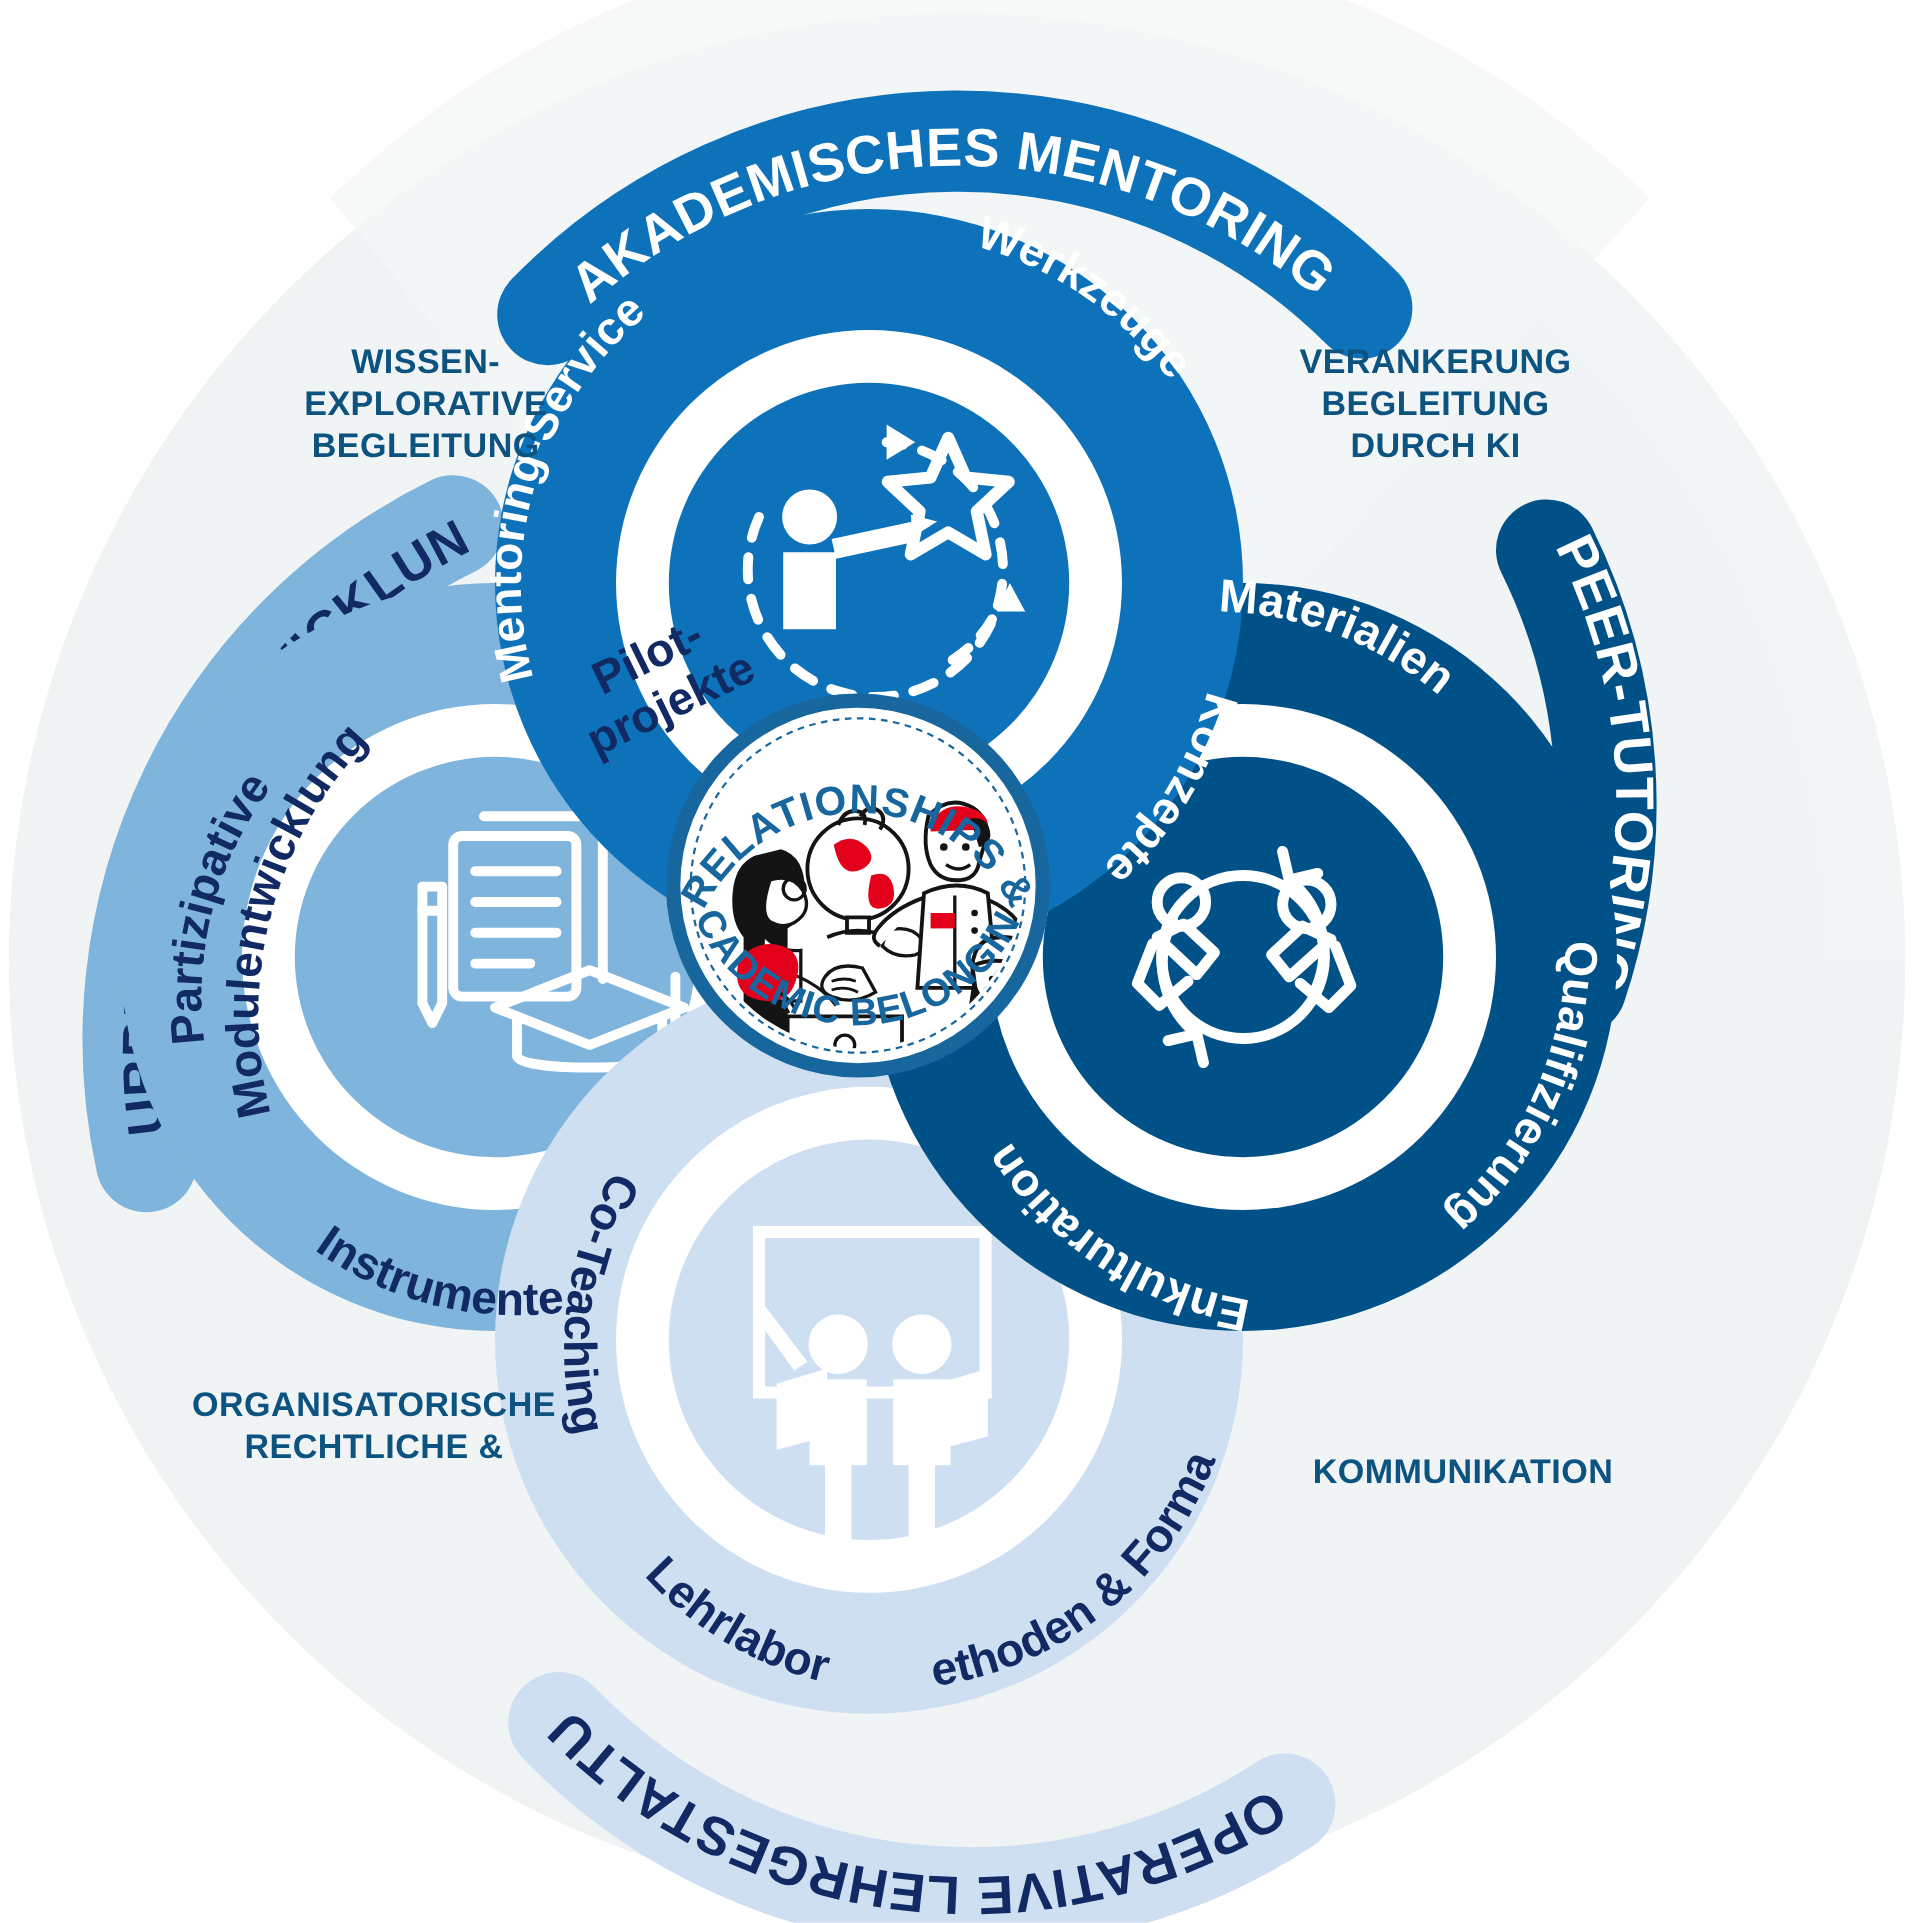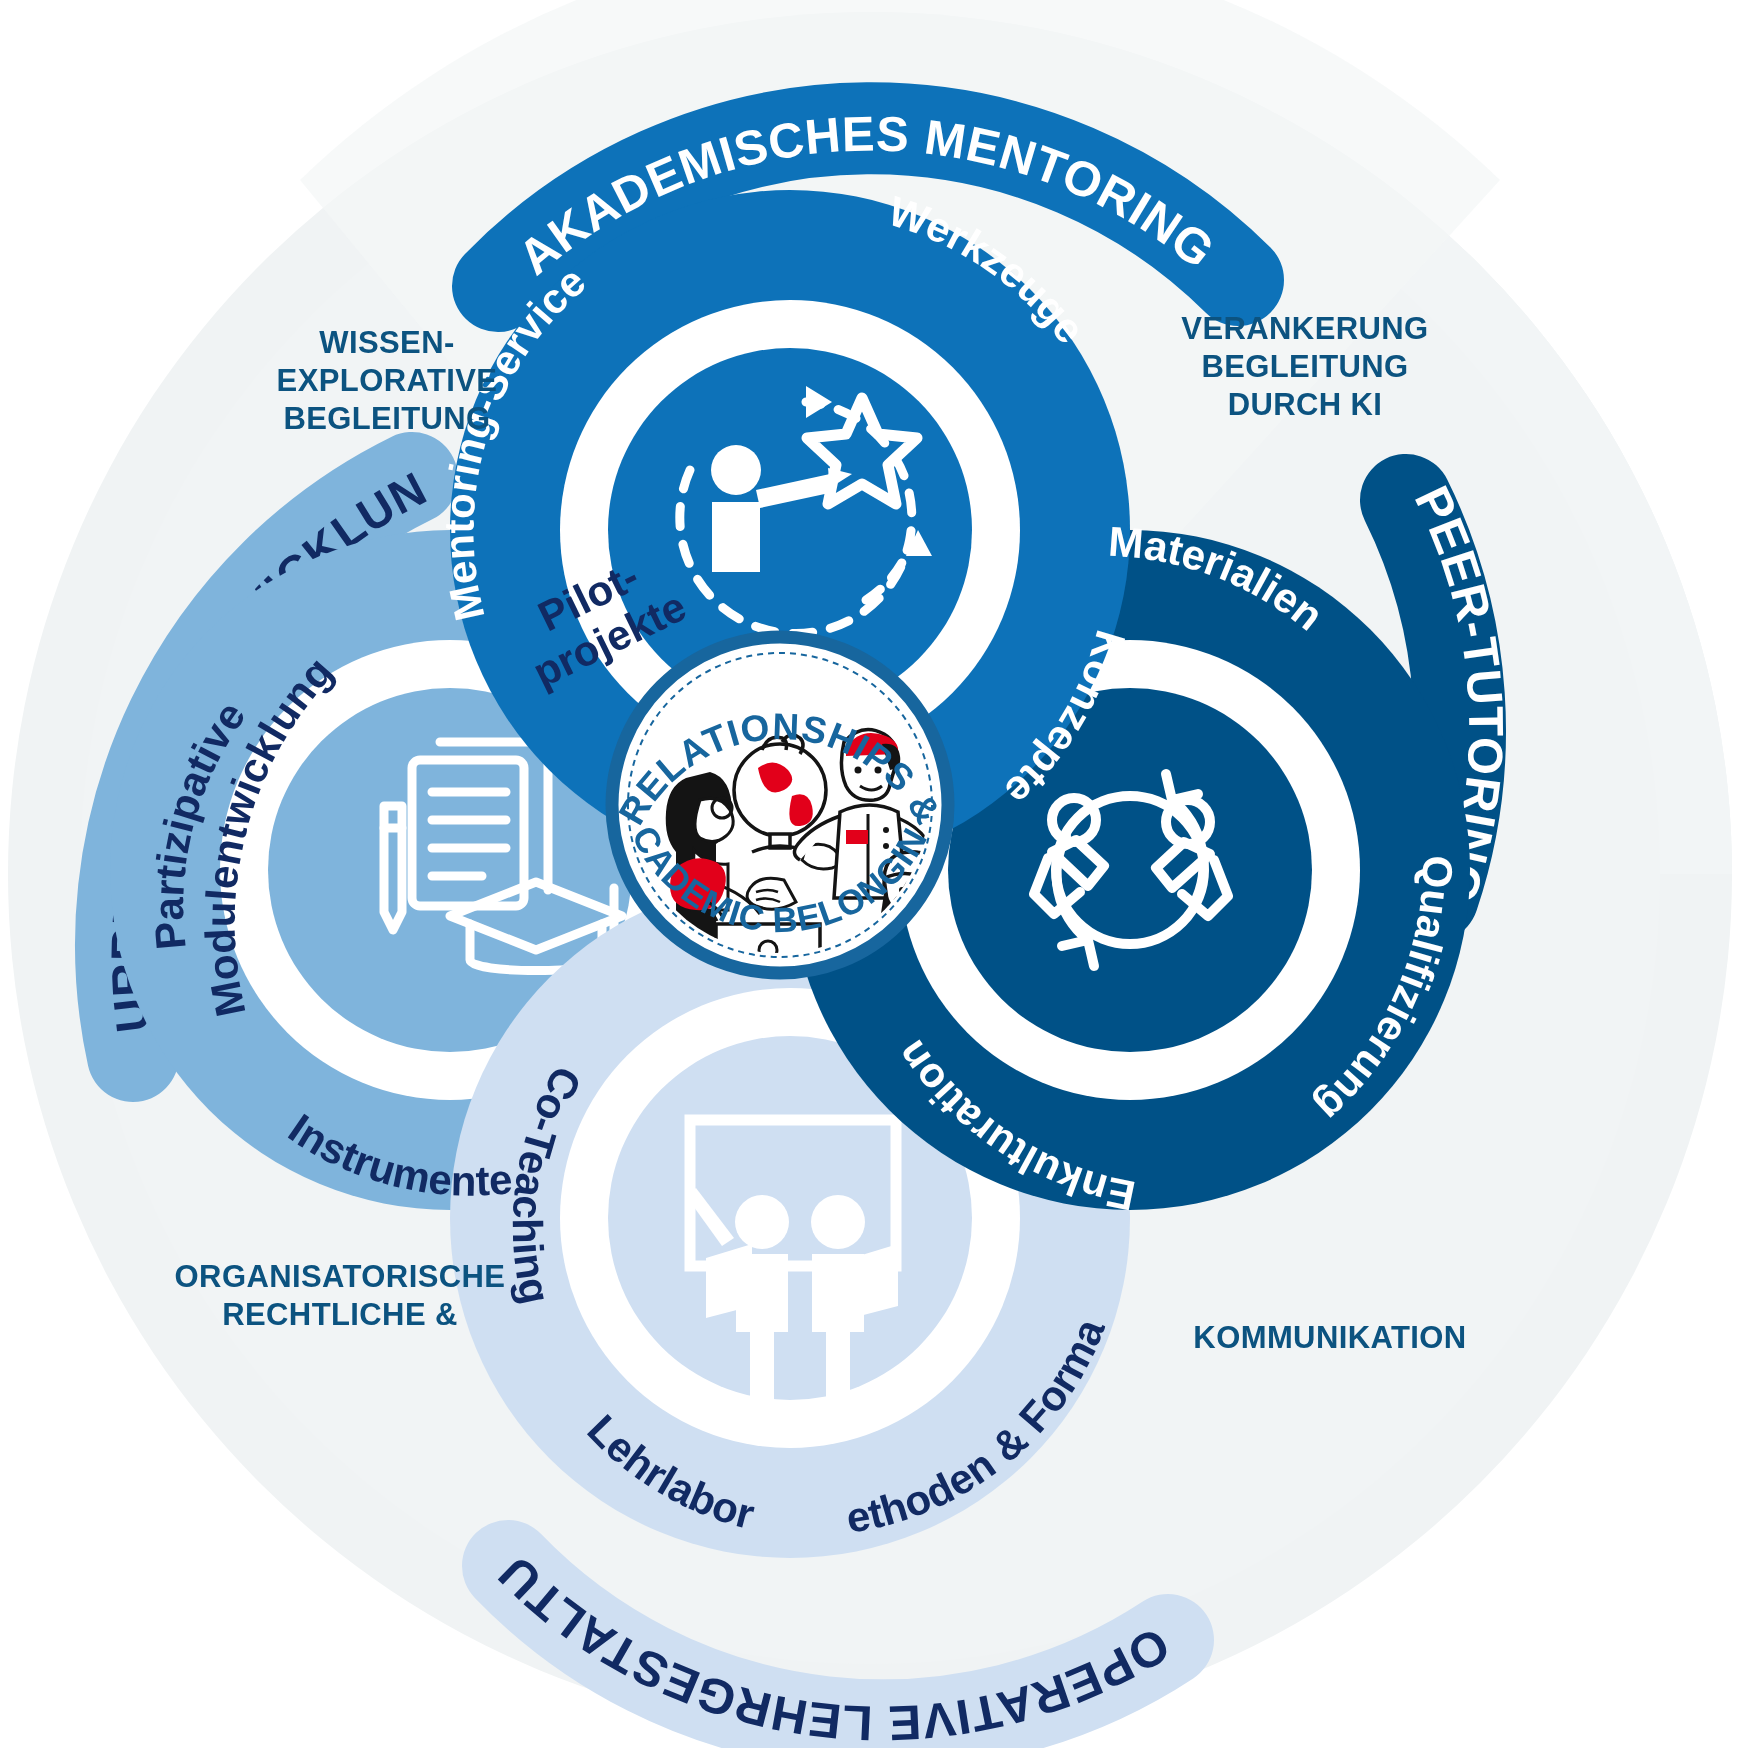--- a/index.html
+++ b/index.html
@@ -255,21 +255,21 @@
     <text font-family="Liberation Sans, sans-serif" font-weight="700" font-size="37" fill="#17669e" letter-spacing="1">
       <textPath href="#p-seal-top" startOffset="50%" text-anchor="middle">RELATIONSHIPS &amp;</textPath>
     </text>
     <text font-family="Liberation Sans, sans-serif" font-weight="700" font-size="35" fill="#17669e" letter-spacing="1">
       <textPath href="#p-seal-bot" startOffset="50%" text-anchor="middle">ACADEMIC BELONGING</textPath>
     </text>
   </g>
 
 </svg>
 
-<div class="corner-label" style="left:232px;top:324px;width:310px;">
+<div class="corner-label" style="left:232px;top:310px;width:310px;">
   <div>WISSEN-</div>
   <div>EXPLORATIVE</div>
   <div>BEGLEITUNG</div>
 </div>
 
 <div class="corner-label" style="left:1145px;top:310px;width:320px;">
   <div>VERANKERUNG</div>
   <div>BEGLEITUNG</div>
   <div>DURCH KI</div>
 </div>

